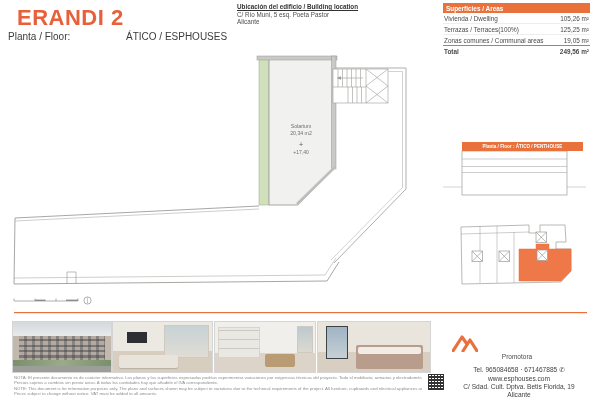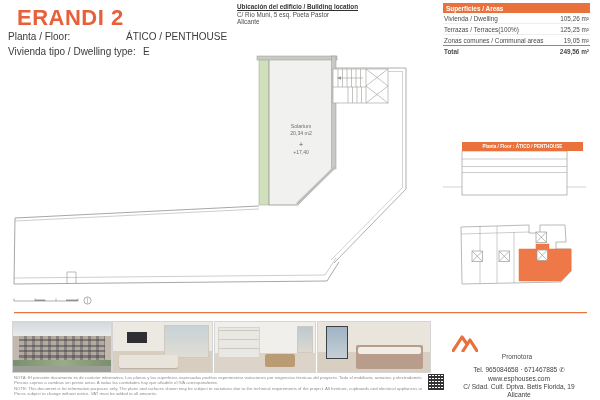--- a/index.html
+++ b/index.html
@@ -36,25 +36,21 @@
   svg text{font-family:"Liberation Sans",sans-serif;}
 </style>
 </head>
 <body>
 
 <div id="page">
 
   <div class="abs" id="title">ERANDI 2</div>
   <div class="abs hrow" style="top:31px;">
     <span>Planta / Floor:</span>
-    <span class="hval">ÁTICO / PENTHOUSE</span>
-  </div>
-  <div class="abs hrow" style="top:46px;">
-    <span>Vivienda tipo / Dwelling type:</span>
-    <span class="hval" style="left:135px;">E</span>
+    <span class="hval">ÁTICO / ESPHOUSES</span>
   </div>
 
   <div class="abs" id="loc">
     <div class="t">Ubicación del edificio / Building location</div>
     <div>C/ Río Muni, 5 esq. Poeta Pastor</div>
     <div>Alicante</div>
   </div>
 
   <div class="abs" id="areas">
     <div class="th">Superficies / Areas</div>

